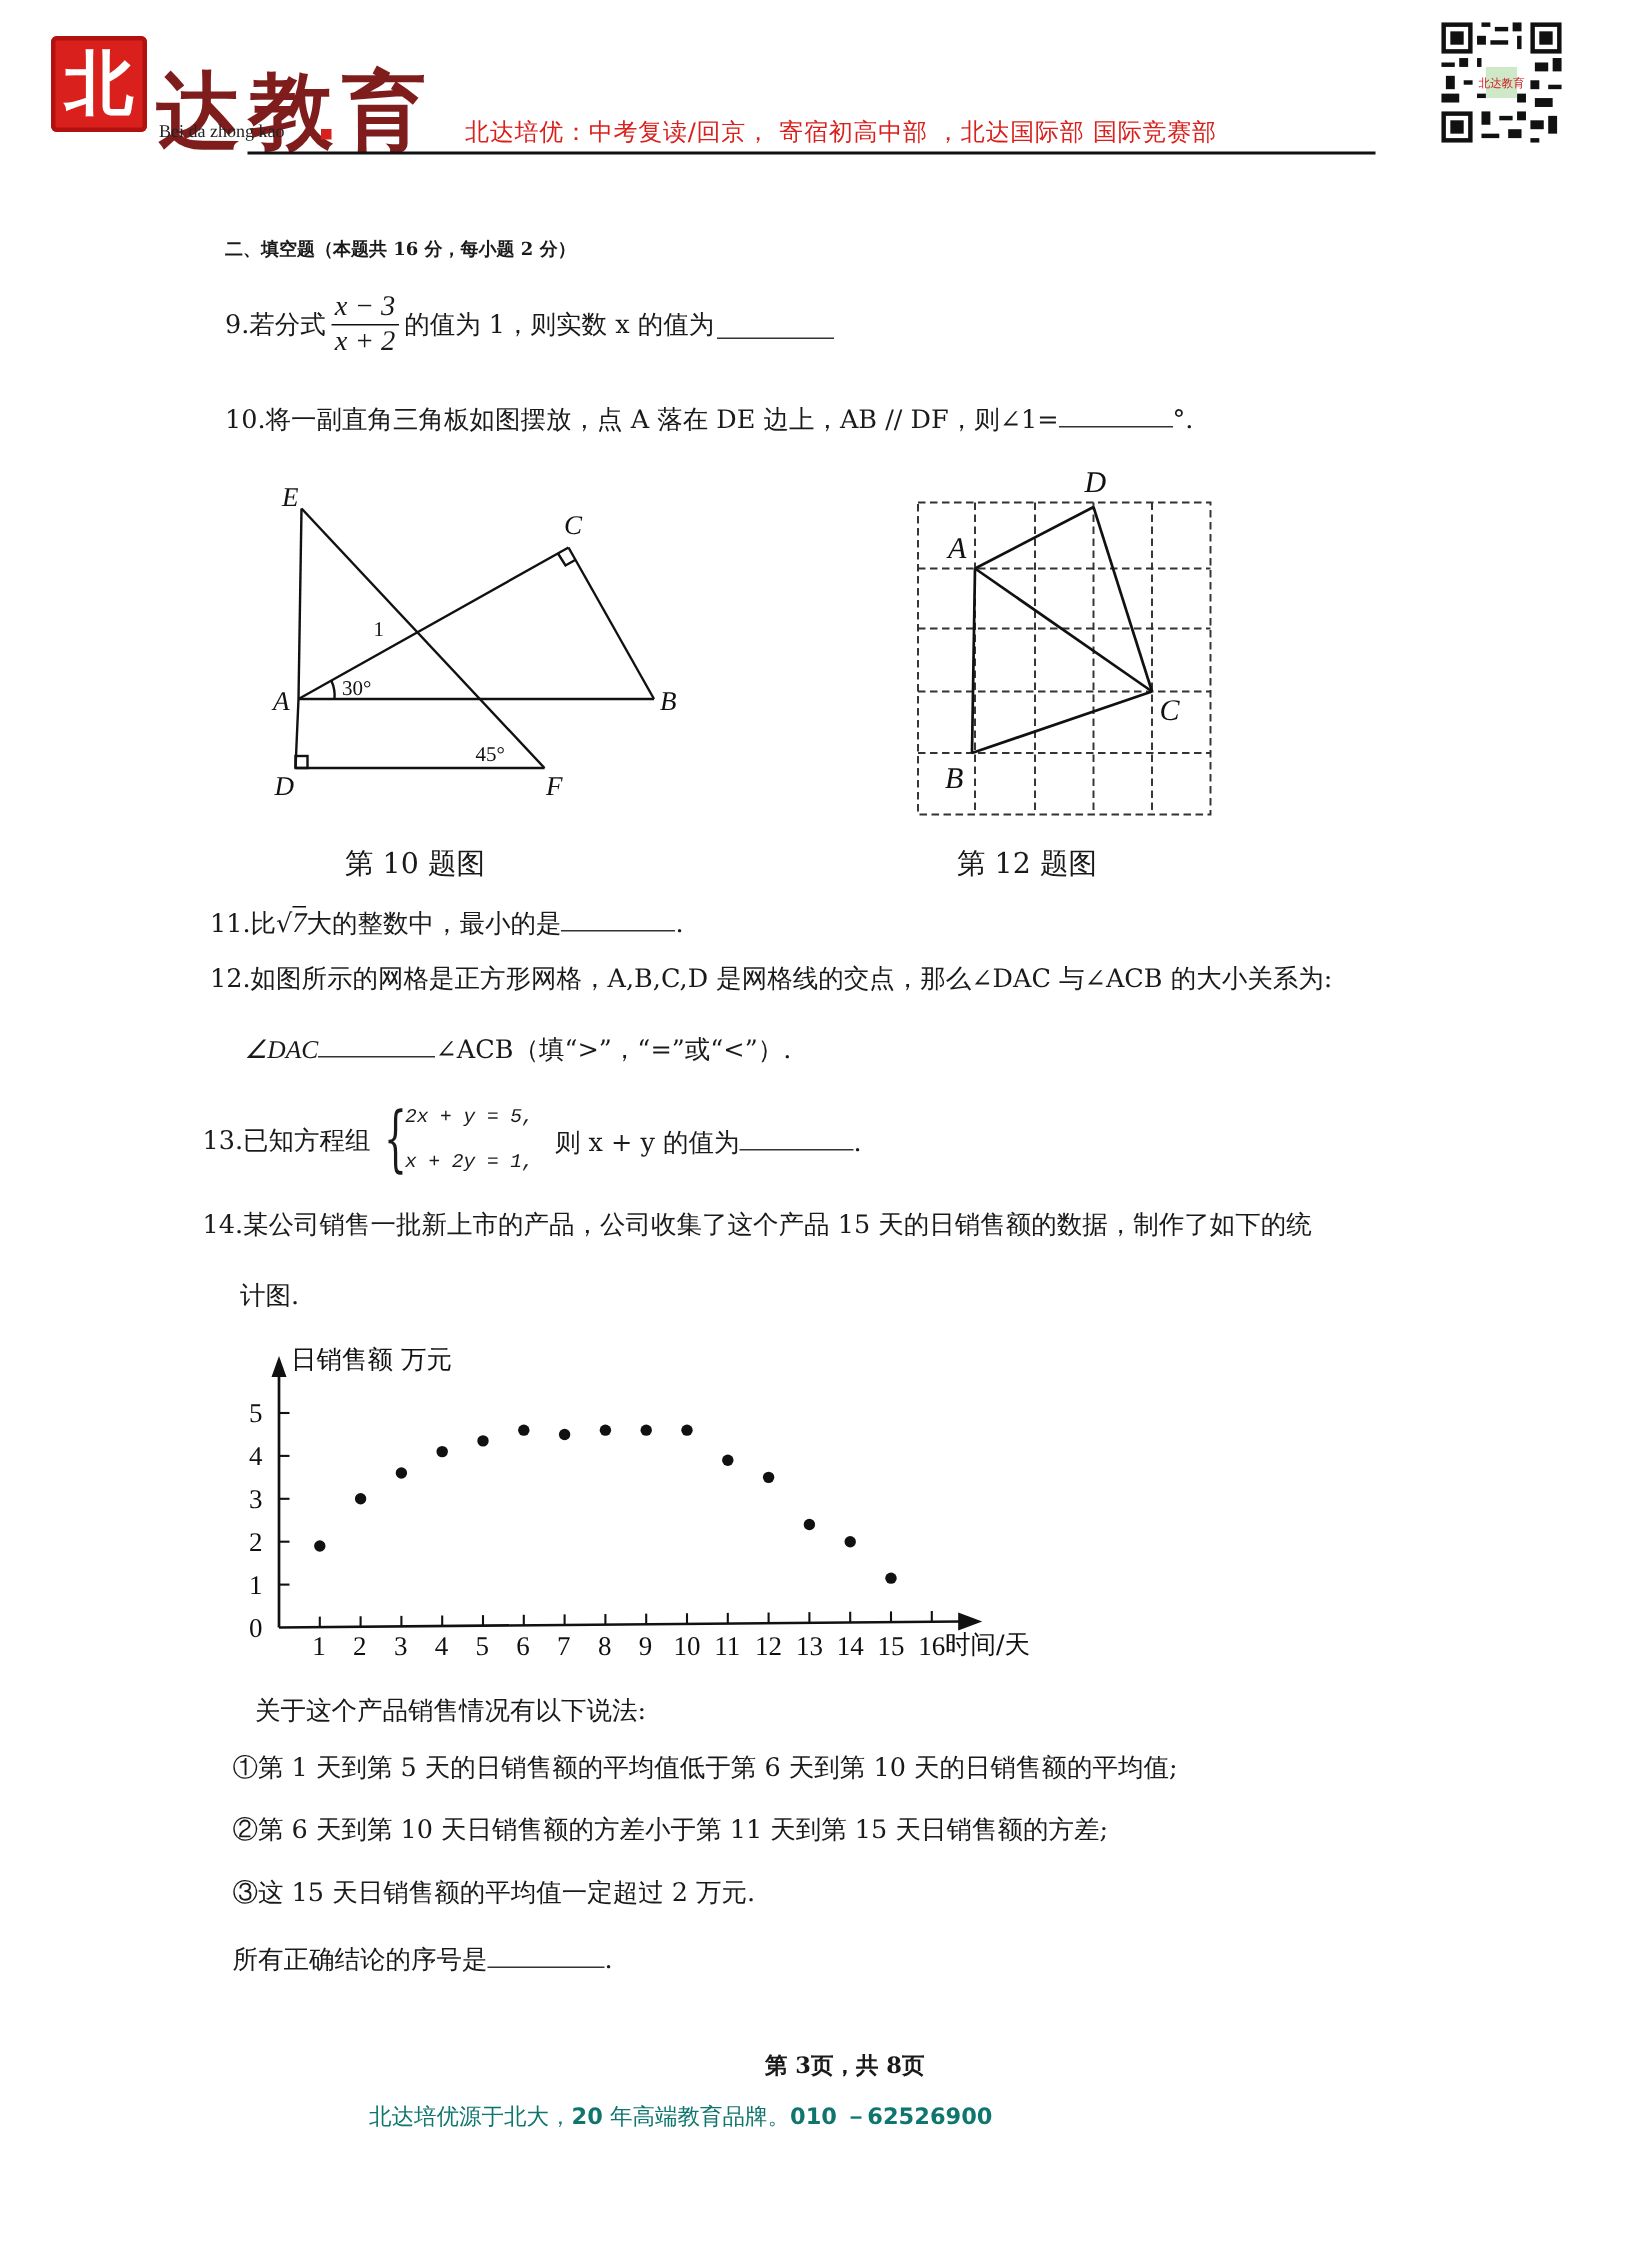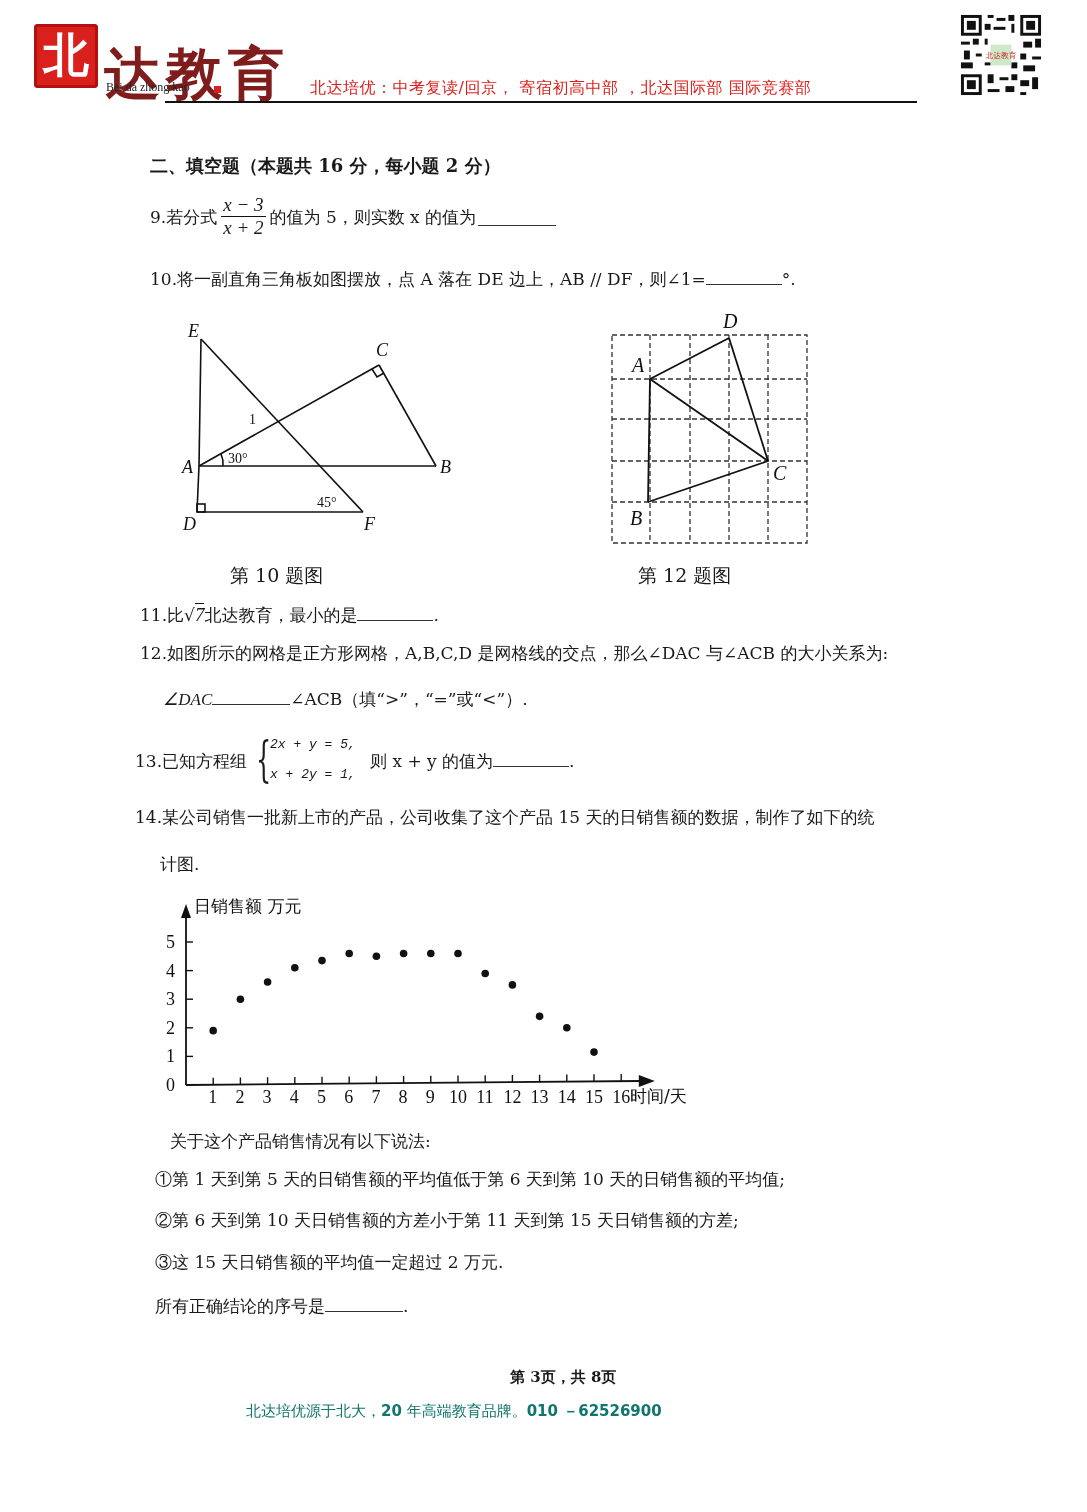--- a/index.html
+++ b/index.html
@@ -77,29 +77,29 @@
       <rect x="16" y="25" width="3" height="2"></rect>
       <rect x="21" y="27" width="2" height="1"></rect>
     <rect x="9" y="17" width="2" height="1"></rect>
       <rect x="18" y="17" width="2" height="2"></rect>
       <rect x="9" y="9" width="1" height="2"></rect>
   </g>
   <rect x="11" y="11" width="7" height="7" fill="#cfe8c8"></rect>
   <text x="14.5" y="15.5" font-size="2.6" fill="#c22" text-anchor="middle">北达教育</text>
 </svg>
 
-<div class="abs t" style="left:150px; top:155px; font-size:18px; font-weight:bold;">二、填空题（本题共 16 分，每小题 2 分）</div>
+<div class="abs t" style="left:150px; top:155px; font-size:12px; font-weight:bold;">二、填空题（本题共 16 分，每小题 2 分）</div>
 
 <div class="abs t" style="left:150px; top:194px; display:flex; align-items:center;">
   <span>9.若分式</span>
   <span class="frac" style="margin:0 4px;">
     <div class="num">x − 3</div>
     <div>x + 2</div>
   </span>
-  <span>的值为 5，则实数 x 的值为</span>
+  <span>的值为 1，则实数 x 的值为</span>
   <span class="blank" style="width:78px; height:18px; margin-left:2px;"></span>
 </div>
 
 <div class="abs t" style="left:150px; top:268px;">
   <span>10.将一副直角三角板如图摆放，点 A 落在 DE 边上，AB // DF，则∠1=</span><span class="blank" style="width:76px; height:16px;"></span><span>°.</span>
 </div>
 
 <svg class="abs" style="left:170px; top:310px;" width="300" height="230">
   <g stroke="#111" stroke-width="1.6" fill="none">
     <line x1="31" y1="29" x2="29" y2="156"></line>
@@ -151,21 +151,21 @@
   <g font-style="italic" font-size="20" fill="#111">
     <text x="32" y="67">A</text>
     <text x="30" y="220">B</text>
     <text x="173" y="175">C</text>
     <text x="123" y="23">D</text>
   </g>
 </svg>
 <div class="abs caption" style="left:638px; top:563px;">第 12 题图</div>
 
 <div class="abs t" style="left:140px; top:604px;">
-  <span>11.比</span><span style="font-family:'DejaVu Serif',serif;">√</span><span class="it" style="border-top:1px solid #111; font-size:19px;">7</span><span>北达教育，最小的是</span><span class="blank" style="width:76px; height:16px;"></span><span>.</span>
+  <span>11.比</span><span style="font-family:'DejaVu Serif',serif;">√</span><span class="it" style="border-top:1px solid #111; font-size:19px;">7</span><span>大的整数中，最小的是</span><span class="blank" style="width:76px; height:16px;"></span><span>.</span>
 </div>
 
 <div class="abs t" style="left:140px; top:642px;">12.如图所示的网格是正方形网格，A,B,C,D 是网格线的交点，那么∠DAC 与∠ACB 的大小关系为:</div>
 <div class="abs t" style="left:163px; top:688px;">
   <span class="it">∠DAC</span><span class="blank" style="width:78px; height:16px;"></span><span>∠ACB（填“&gt;”，“=”或“&lt;”）.</span>
 </div>
 
 <div class="abs t" style="left:135px; top:750px;">13.已知方程组</div>
 <div class="abs" style="left:256px; top:727px; font-size:48px; line-height:64px; font-family:'DejaVu Serif',serif; transform:scaleX(0.5); transform-origin:left;">{</div>
 <div class="abs it" style="left:270px; top:730px; font-size:13px; line-height:30px;font-family:Liberation Mono, monospace;">

